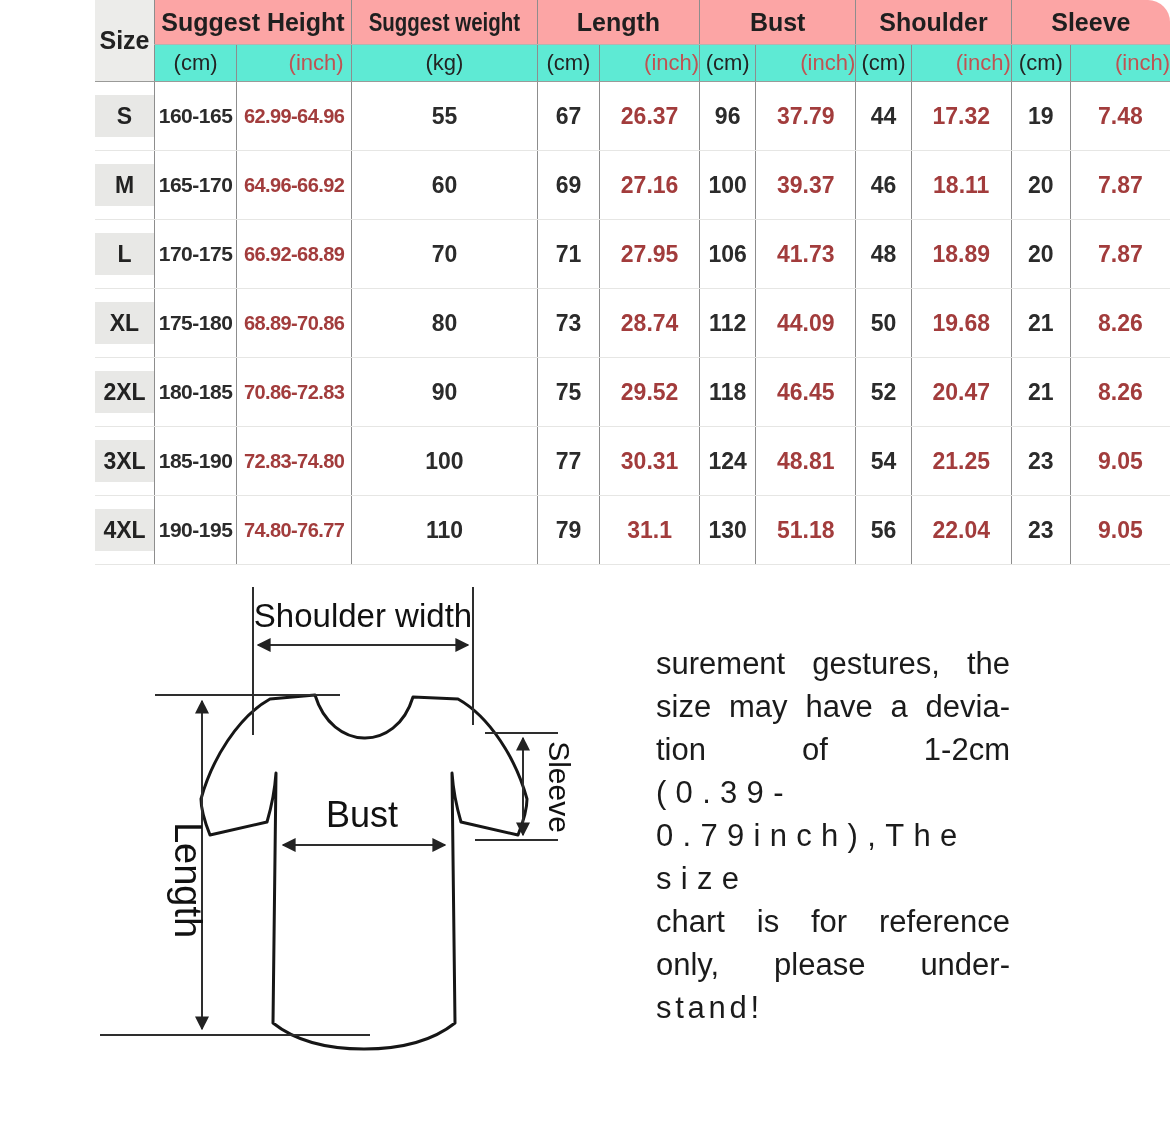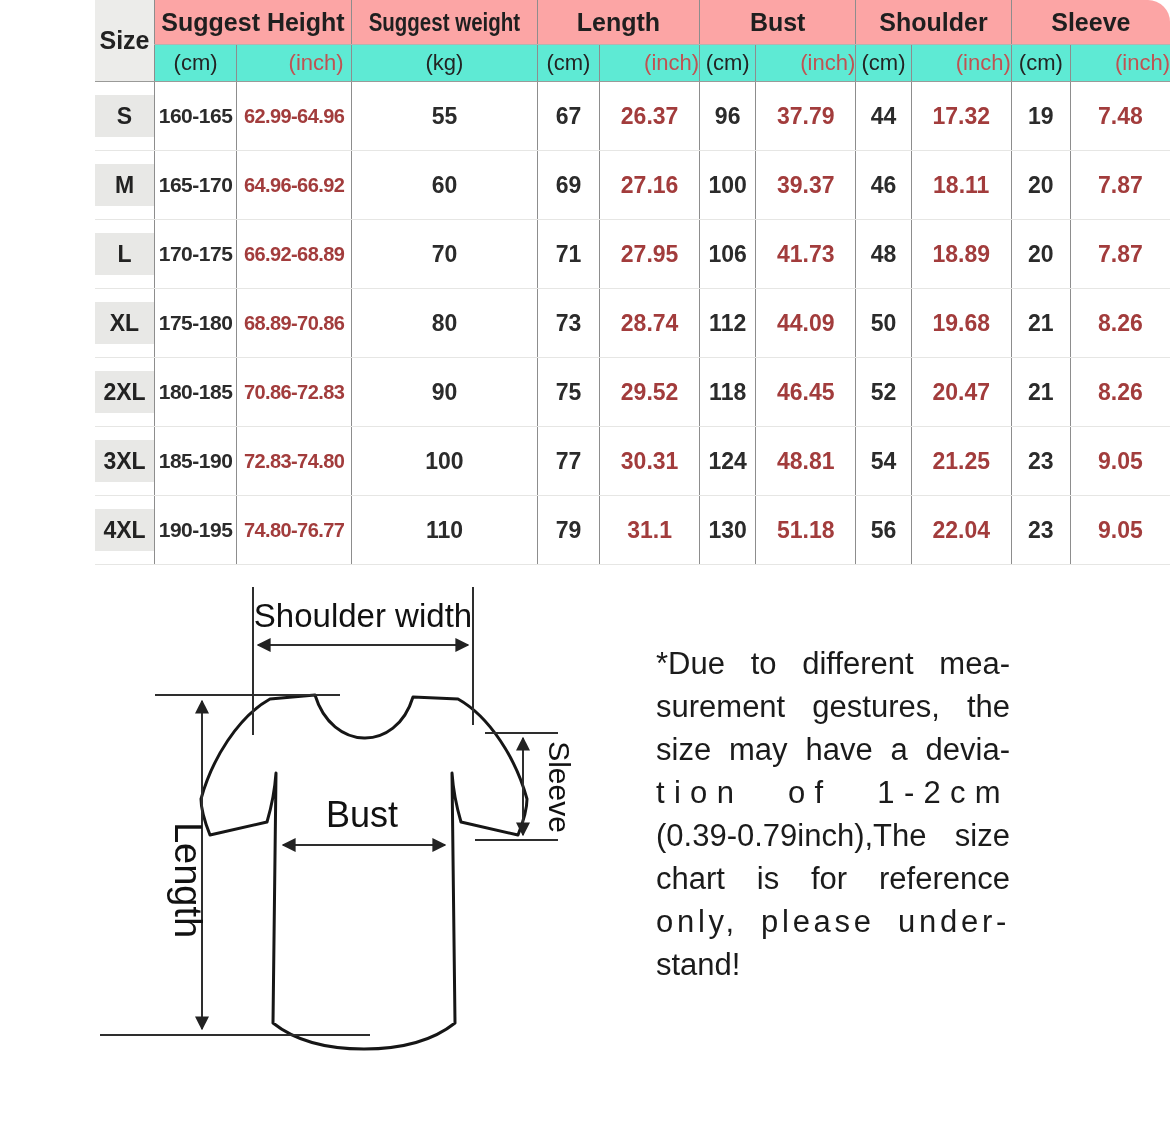--- a/index.html
+++ b/index.html
@@ -260,21 +260,20 @@
 
     <g>
       <line class="g" x1="395" y1="158" x2="468" y2="158"></line>
       <line class="g" x1="385" y1="265" x2="468" y2="265"></line>
       <line class="g" x1="433" y1="163" x2="433" y2="260" marker-start="url(#ah)" marker-end="url(#ah)"></line>
       <text transform="translate(459,212) rotate(90)" text-anchor="middle" font-size="30">Sleeve</text>
     </g>
   </svg>
 
   <div class="note">
-    <div class="note-line">*Due to different mea-</div>
     <div class="note-line">surement gestures, the</div>
     <div class="note-line">size may have a devia-</div>
     <div class="note-line">tion of 1-2cm</div>
     <div class="note-line">(0.39-0.79inch),The size</div>
     <div class="note-line">chart is for reference</div>
     <div class="note-line">only, please under-</div>
     <div class="note-line">stand!</div>
   </div>
 
 </div>

